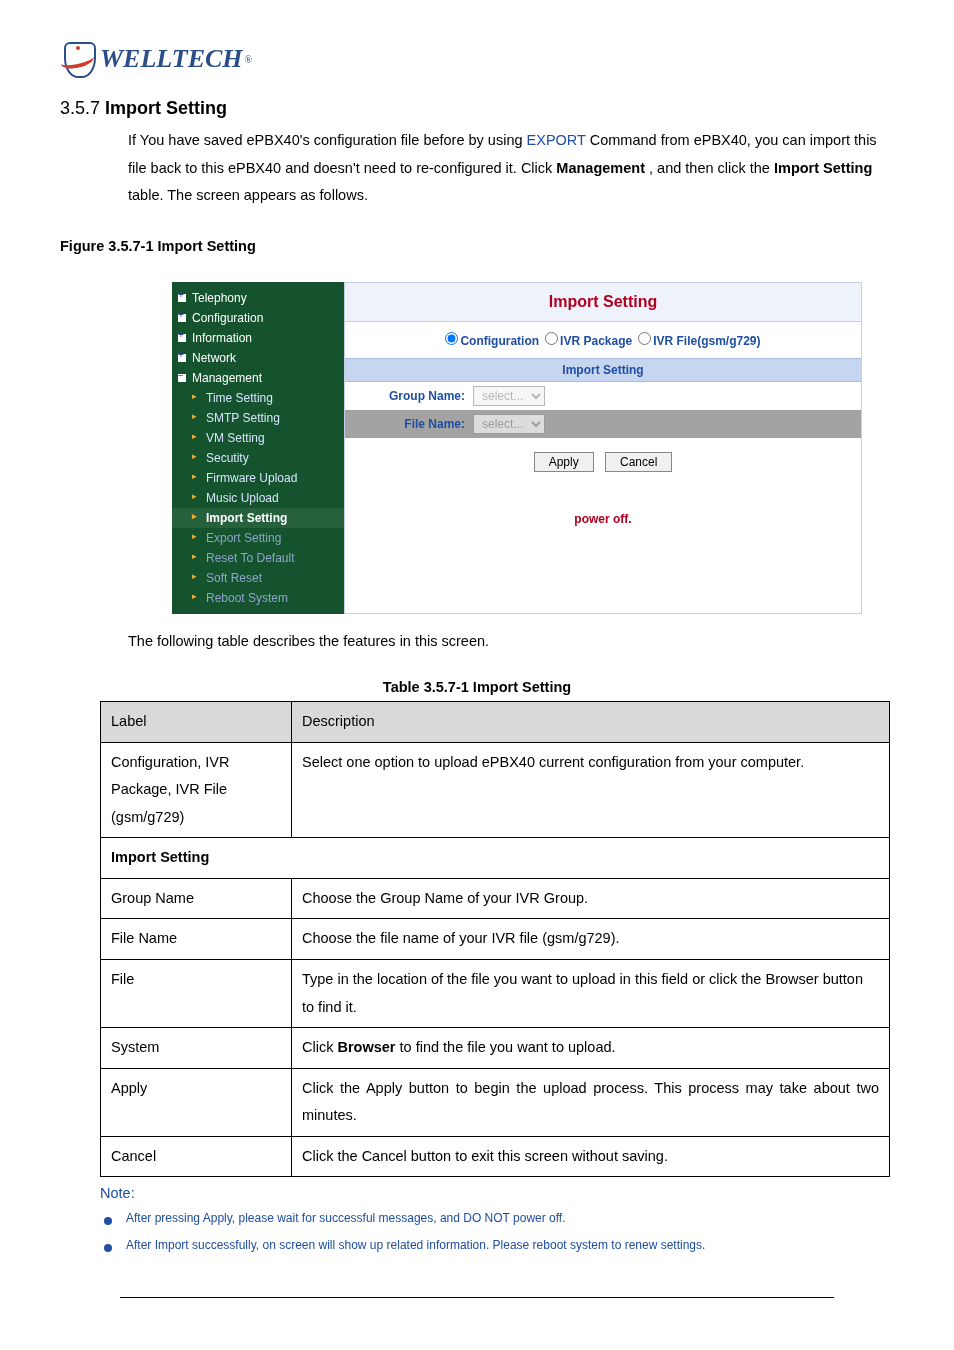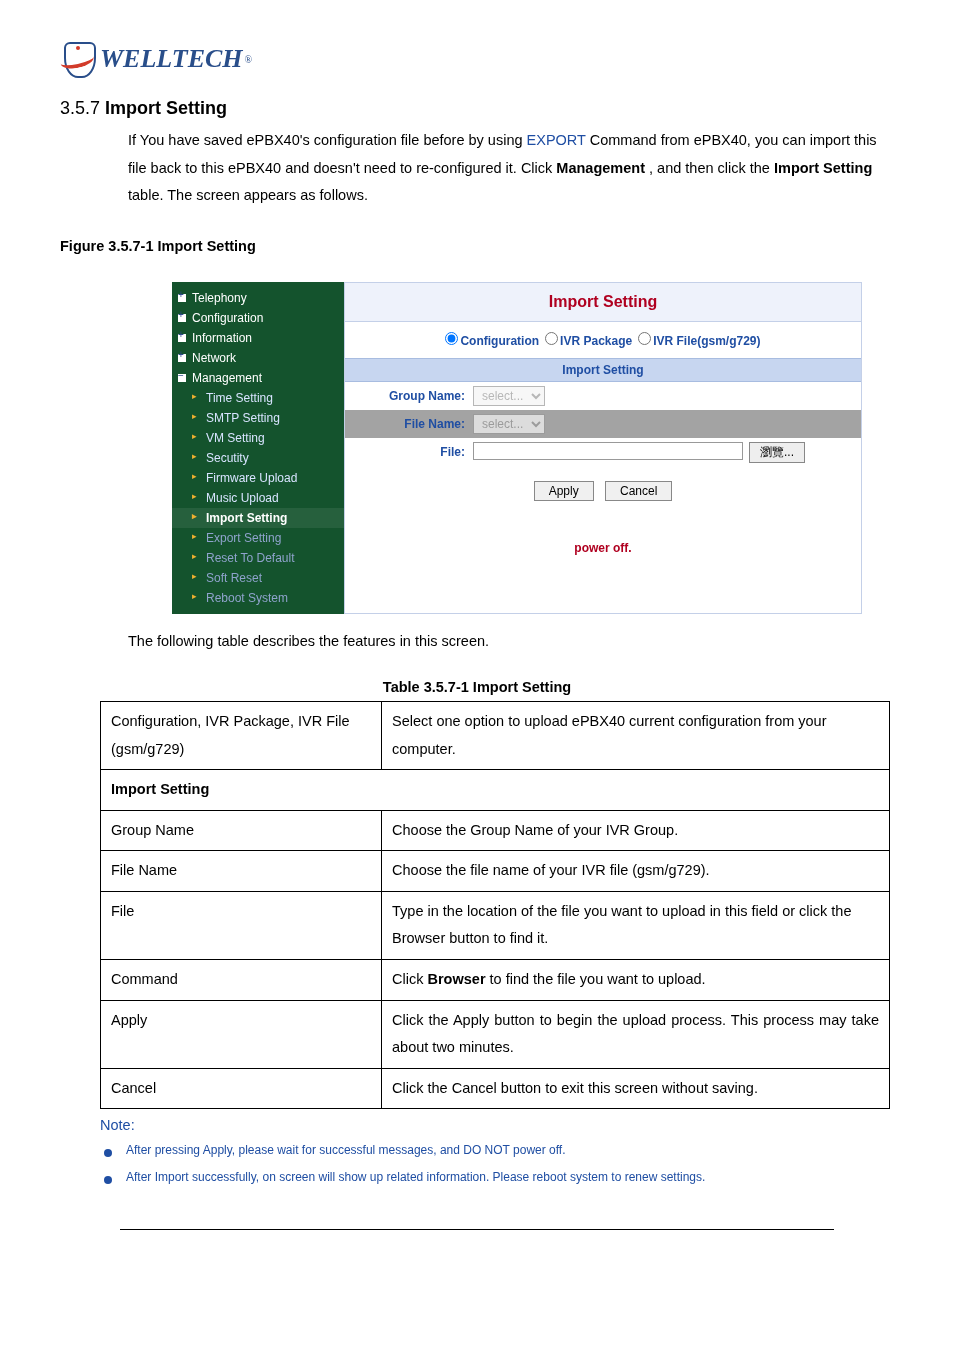--- a/index.html
+++ b/index.html
@@ -380,66 +380,63 @@
       <div class="form-ctrl">
         <select disabled=""><option>select...</option></select>
       </div>
     </div>
     <div class="form-row alt">
       <div class="form-label">File Name:</div>
       <div class="form-ctrl">
         <select disabled=""><option>select...</option></select>
       </div>
     </div>
-    <div class="form-row">
-      <div class="form-label">File:</div>
-      <div class="form-ctrl">
-        <input type="text" style="">
-        <button class="browse-btn">瀏覽...</button>
-      </div>
-    </div>
 
     <div class="btn-row">
       <button>Apply</button>
       <button>Cancel</button>
     </div>
     <div class="warn">
       <br>
       <span>power off.</span>
     </div>
   </div>
 </div>
 
 <div class="post-text">The following table describes the features in this screen.</div>
 
 <div class="tbl-caption">Table 3.5.7-1 Import Setting</div>
 
 <table class="desc-table">
   <tbody>
+      <tr>
+    <th style="width:170px">Label</th>
+    <th>Description</th>
+  </tr>
   <tr>
     <td>Configuration, IVR Package, IVR File (gsm/g729)</td>
     <td>Select one option to upload ePBX40 current configuration from your computer.</td>
   </tr>
   <tr class="span-row">
     <td colspan="2">Import Setting</td>
   </tr>
   <tr>
     <td>Group Name</td>
     <td>Choose the Group Name of your IVR Group.</td>
   </tr>
   <tr>
     <td>File Name</td>
     <td>Choose the file name of your IVR file (gsm/g729).</td>
   </tr>
   <tr>
     <td>File</td>
     <td>Type in the location of the file you want to upload in this field or click the Browser button to find it.</td>
   </tr>
   <tr>
-    <td>Command</td>
+    <td>System</td>
     <td>
       <span>Click </span><b>Browser</b><span> to find the file you want to upload.</span>
     </td>
   </tr>
   <tr>
     <td>Apply</td>
     <td style="text-align:justify">Click the Apply button to begin the upload process. This process may take about two minutes.</td>
   </tr>
   <tr>
     <td>Cancel</td>

